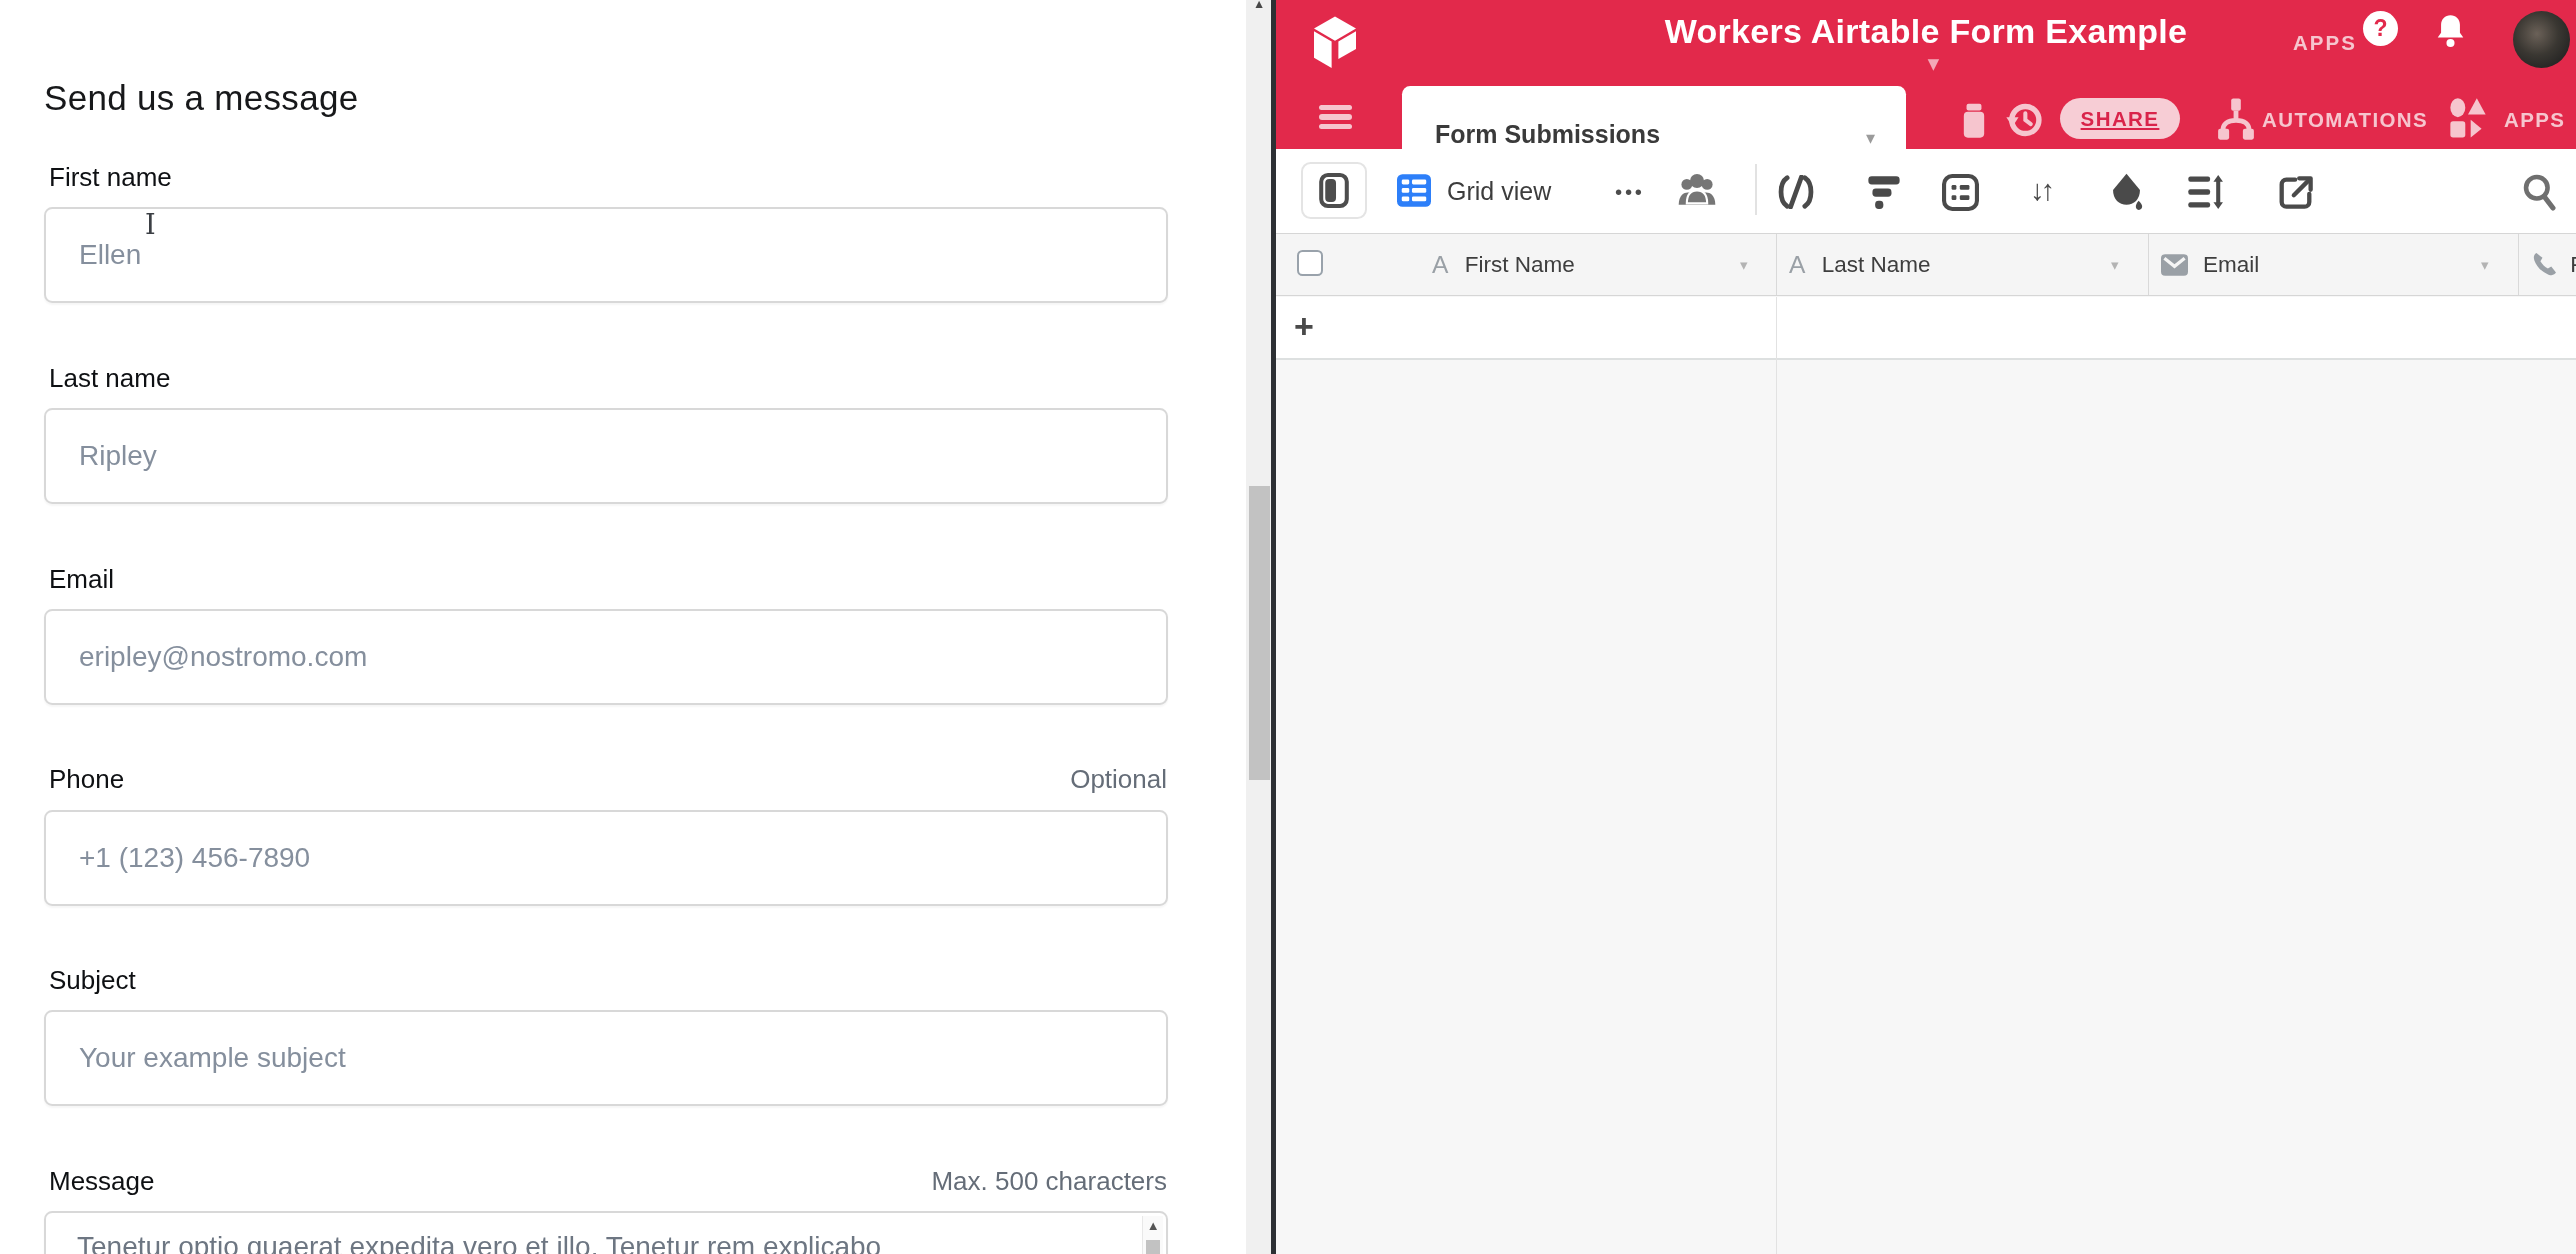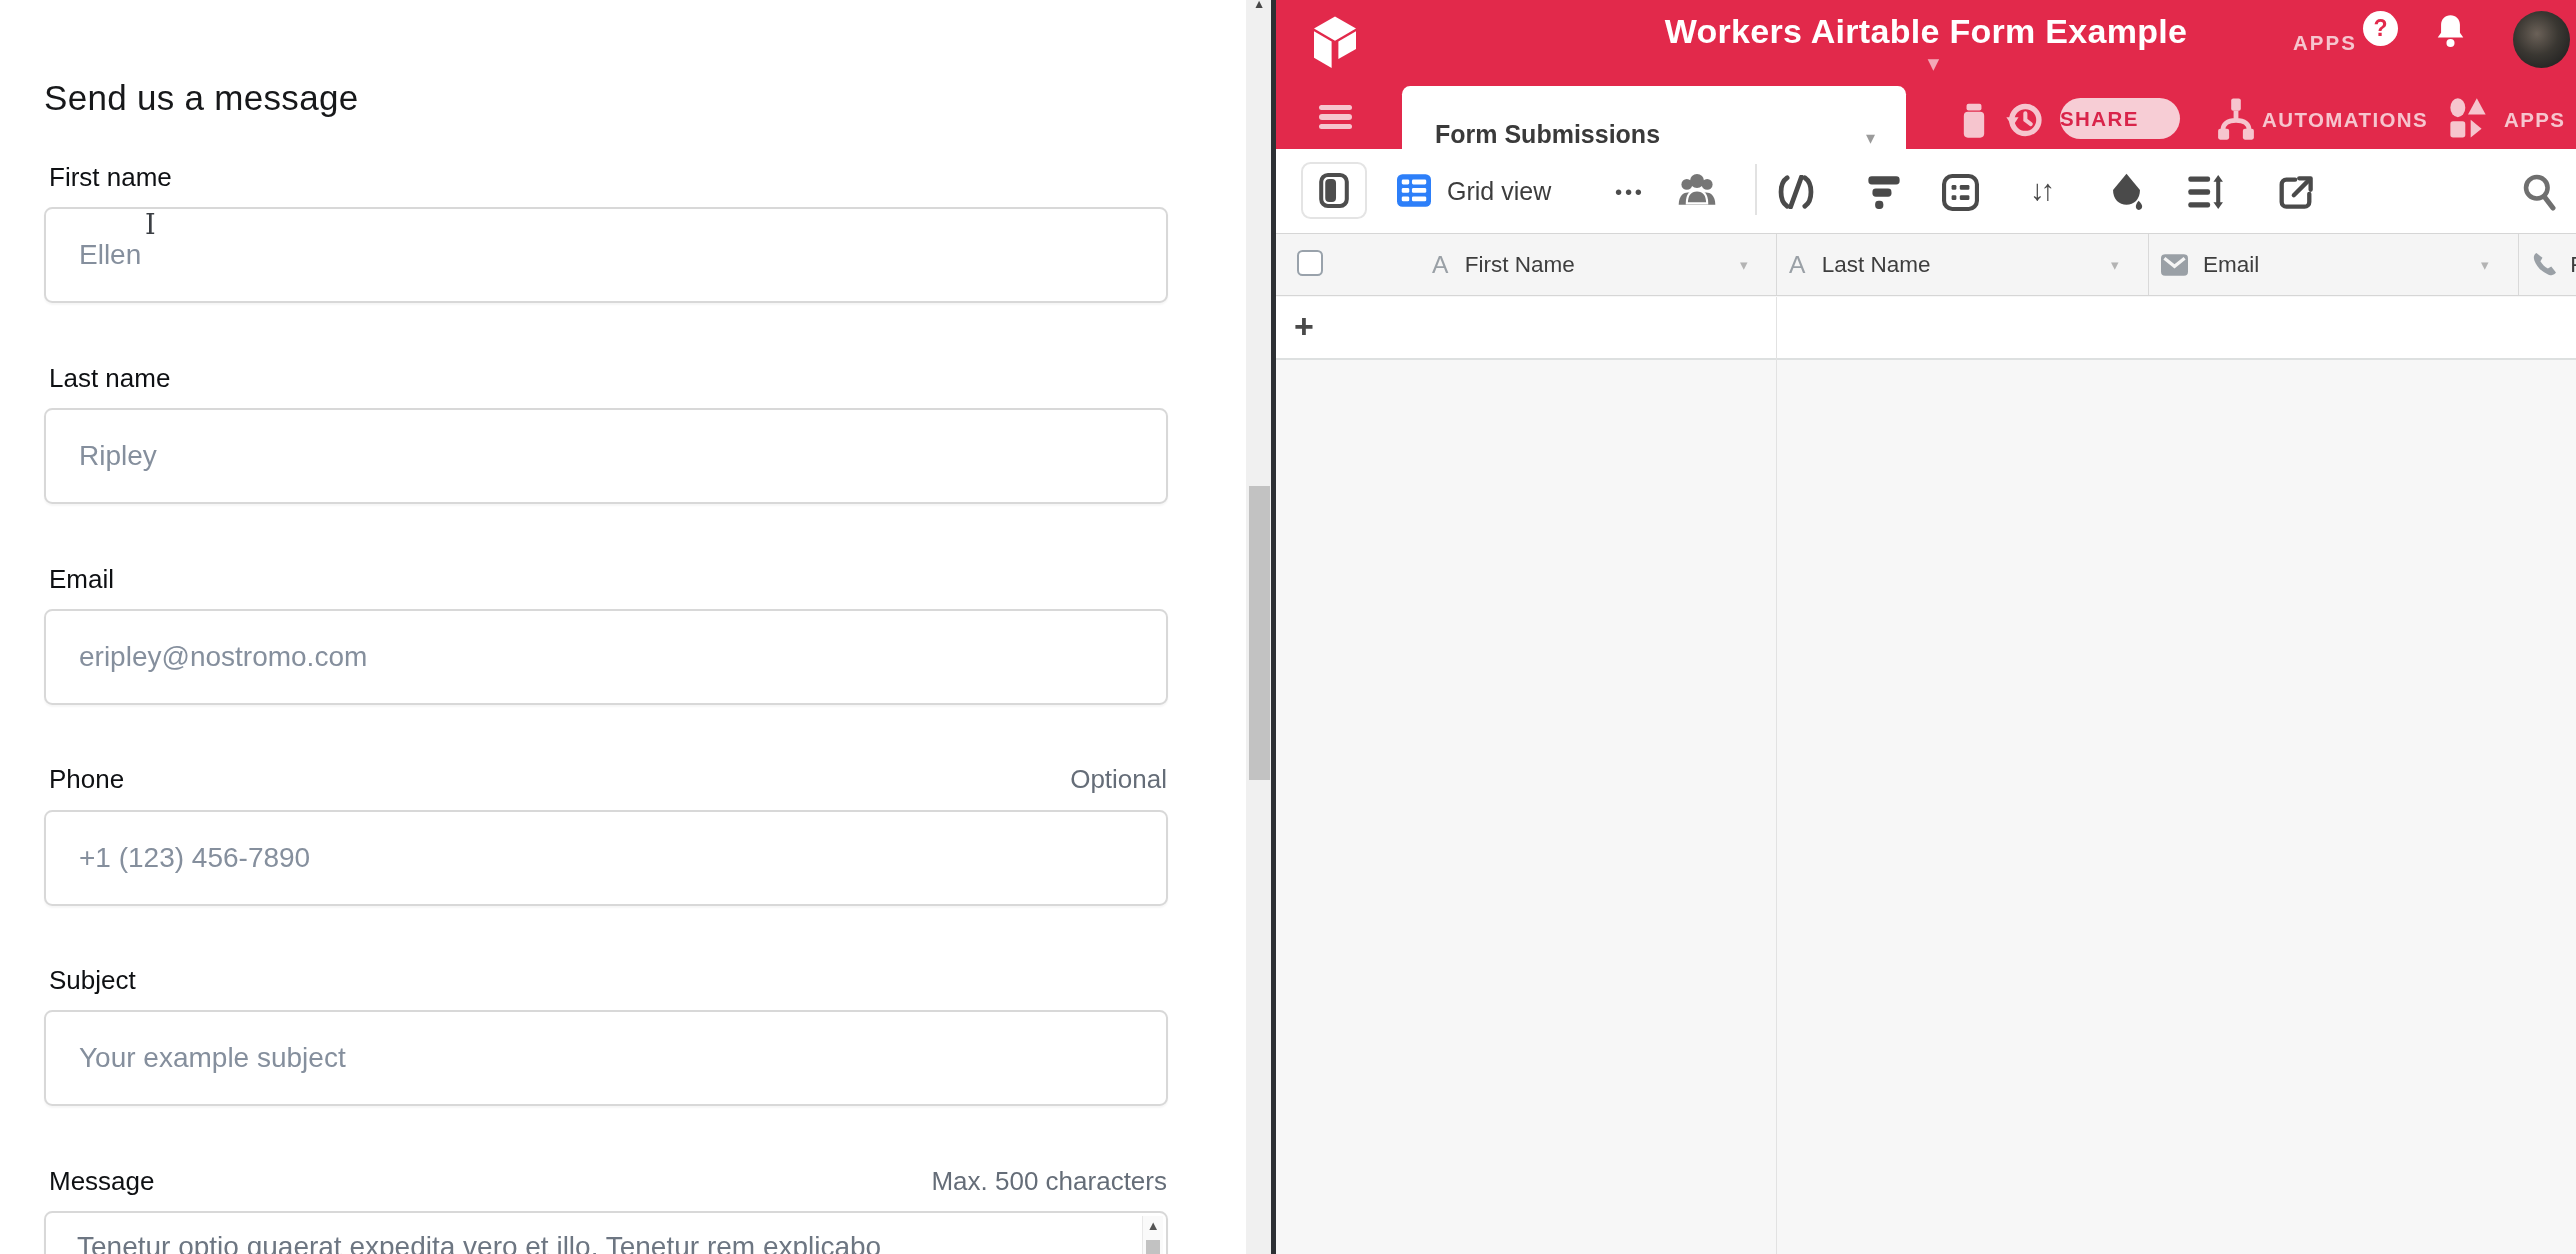--- a/index.html
+++ b/index.html
@@ -39,21 +39,21 @@
   .at-title{position:absolute;left:0;top:0;width:1300px;height:87px;display:flex;align-items:center;justify-content:center;
             color:#fff;font-size:34px;font-weight:700;letter-spacing:0.3px;flex-direction:column;}
   .at-title .caret{font-size:20.5px;color:#f3a9b8;margin-left:15px;}
   .help-label{font-size:20.5px;font-weight:700;letter-spacing:2px;color:#f6c5ce;}
   .tab{position:absolute;left:102px;top:-0.7px;width:504px;height:63px;background:#fff;border-radius:8.2px 8.2px 0 0;
        display:flex;align-items:flex-end;margin-left:24px;}
   .tab .name{margin-left:33px;font-size:25px;font-weight:700;color:#3a3a3a;}
   .tab .caret{position:absolute;right:31px;font-size:18px;color:#9b9b9b;}
   .hamburger span{display:block;width:33px;height:5.5px;border-radius:3.4px;background:#f6c5ce;margin:4.1px 0;}
   .pill-share{position:absolute;left:784px;top:11px;width:120px;height:41px;border-radius:22px;background:#f7cdd5;
-              display:flex;align-items:center;font-size:20.5px;font-weight:700;letter-spacing:1.4px;color:#d9244a;}
+              display:flex;align-items:center;justify-content:center;font-size:20.5px;font-weight:700;letter-spacing:1.4px;color:#d9244a;text-decoration:underline;}
   .pink-label{font-size:20.5px;font-weight:700;letter-spacing:1.4px;color:#f6c5ce;}
 
   .at-viewbar{left:0;top:149px;width:1300px;height:84px;background:#fff;}
   .toggle-btn{position:absolute;left:25px;top:13px;width:66px;height:57px;border:2px solid #e4e4e4;border-radius:9.6px;
               box-sizing:border-box;background:#fff;display:flex;align-items:center;justify-content:center;}
   .gridview-label{font-size:25px;font-weight:500;color:#3d3d3d;}
   .more-dots{font-size:20.5px;color:#4c4c4c;letter-spacing:2.7px;}
   .vsep{position:absolute;left:479px;top:15px;width:2px;height:51px;background:#e2e2e2;}
   .sort-glyph{font-size:29px;font-weight:700;color:#4a4a4a;letter-spacing:-4.1px;}
 

